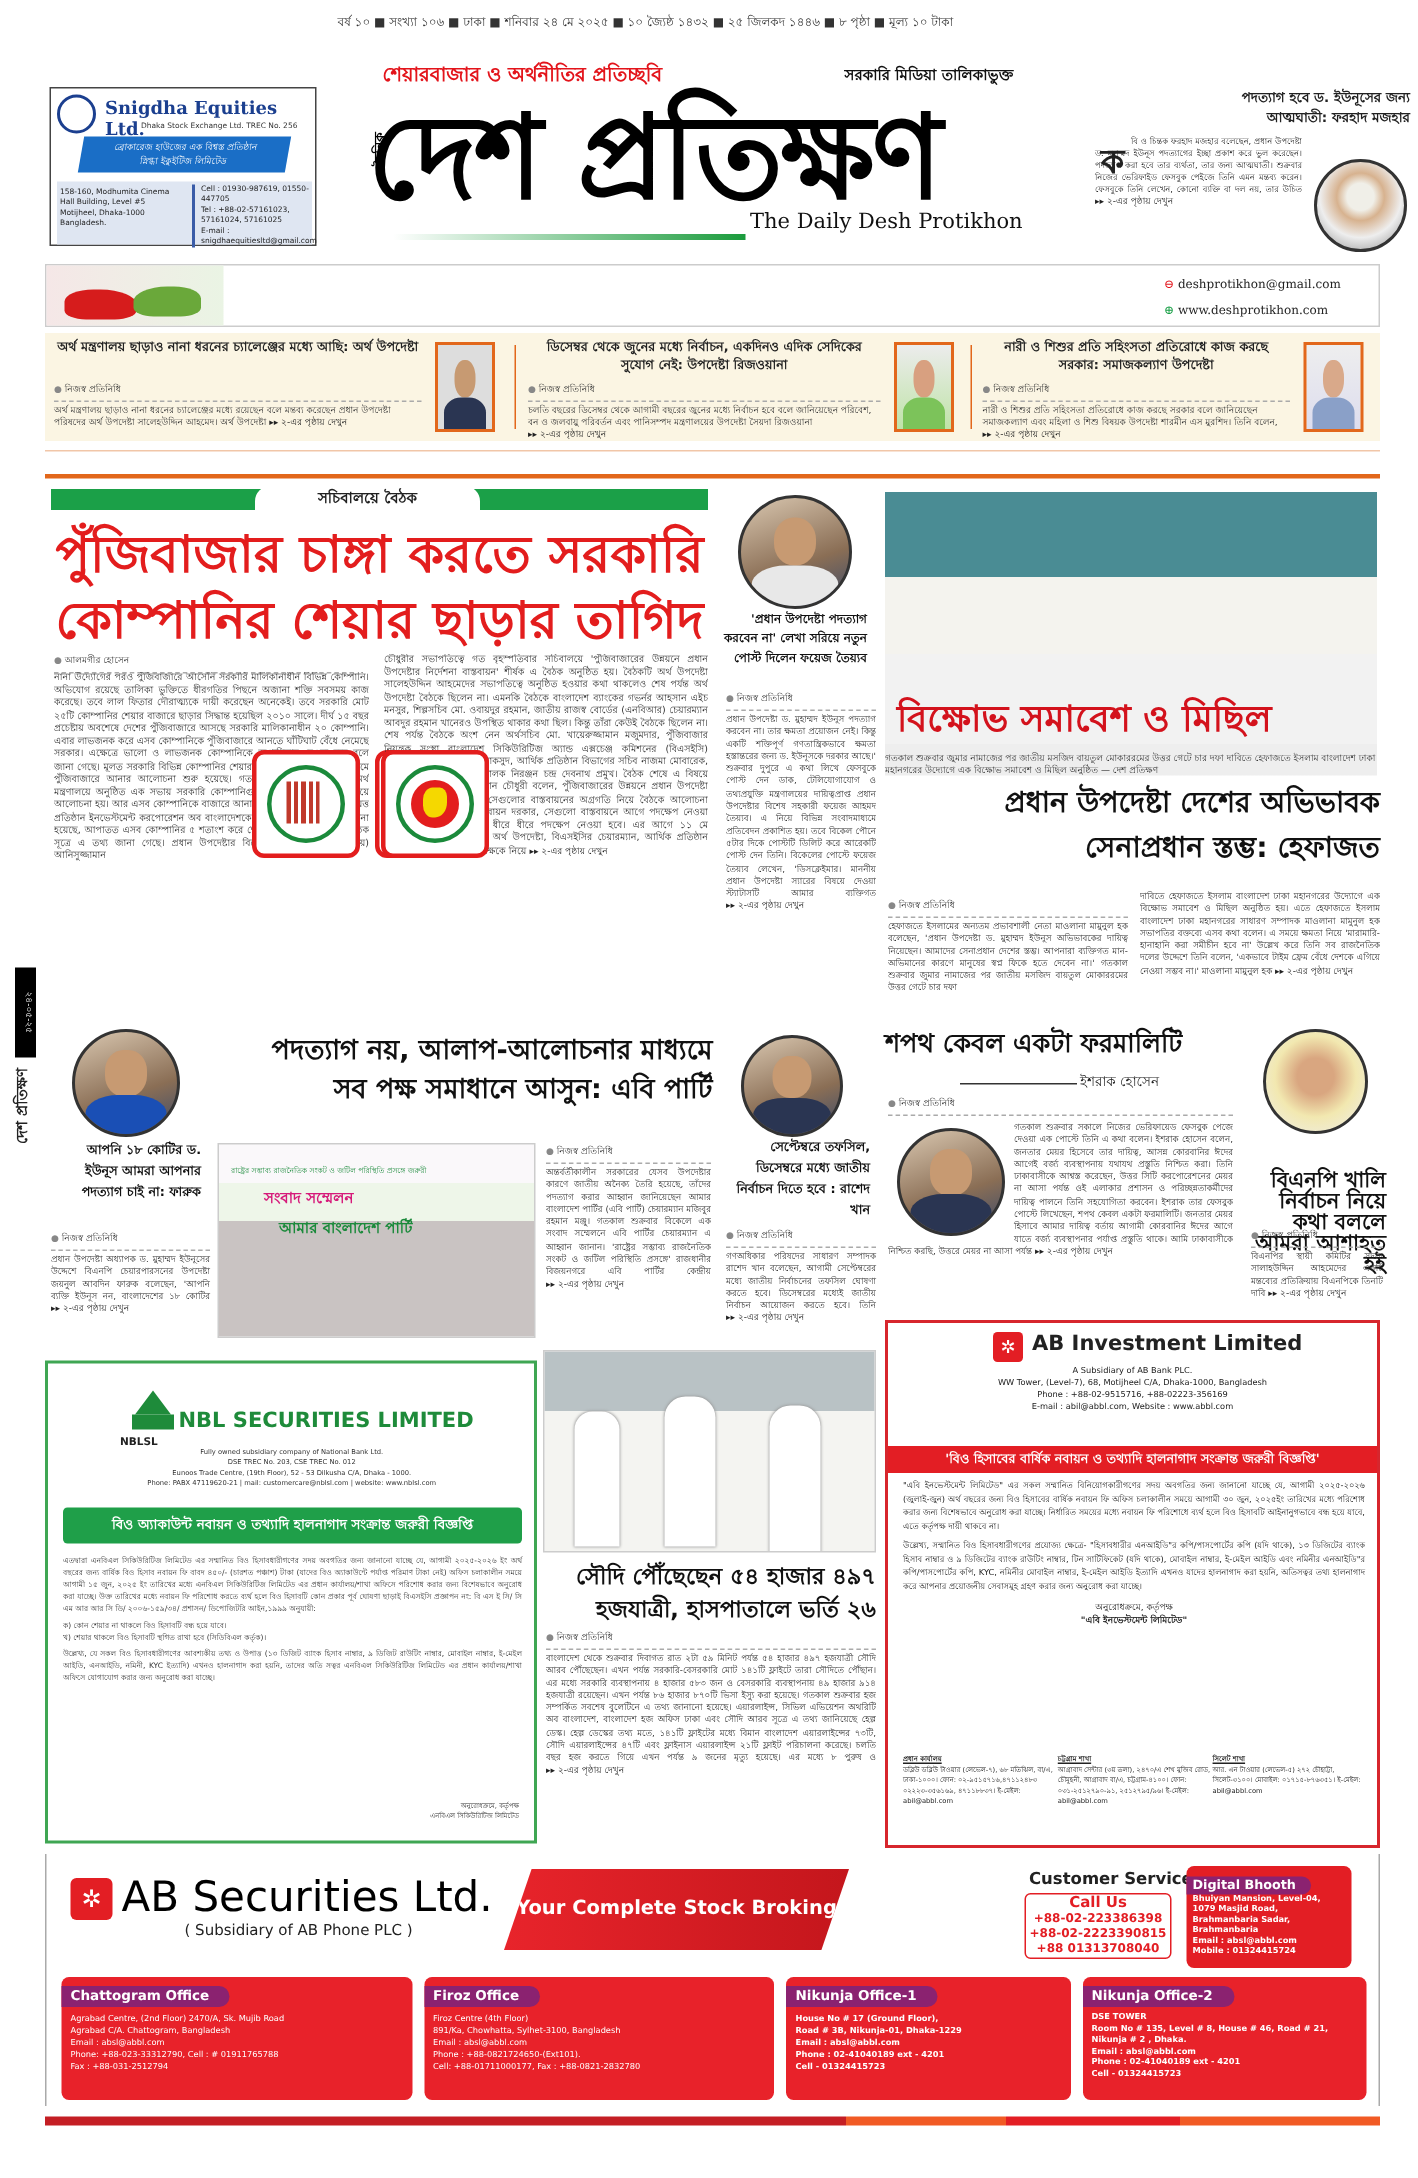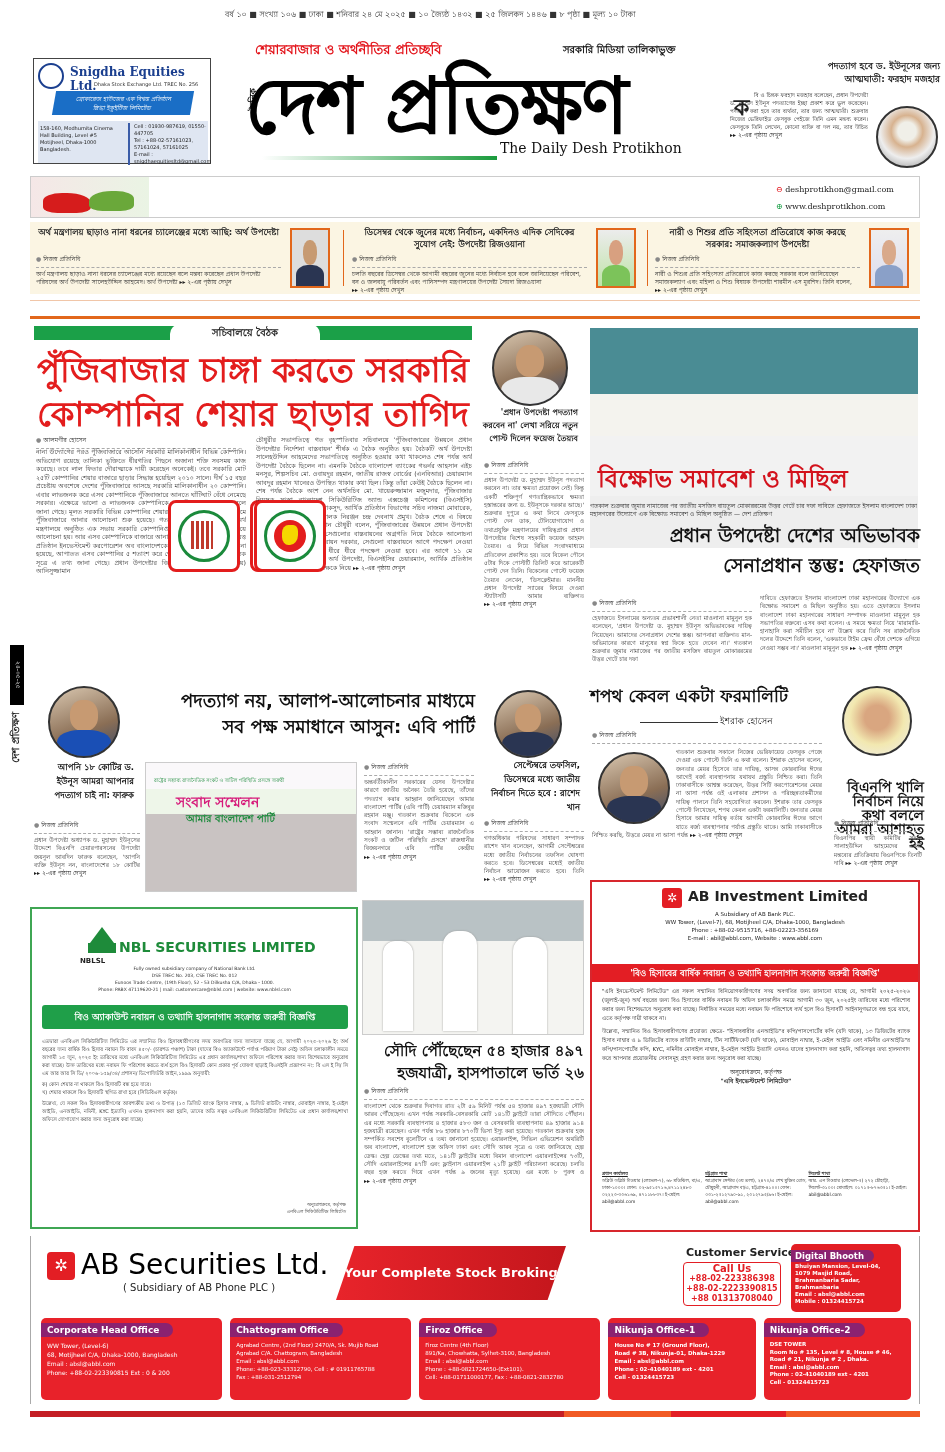--- a/index.html
+++ b/index.html
@@ -54,31 +54,31 @@
 #lead-top{left:34px;top:326px;width:438px;height:14px;background:#1ba048}
 #lead-kicker{left:170px;top:324px;width:150px;height:18px;background:#fff;border-radius:10px 10px 0 0;font-size:10px;font-weight:bold;text-align:center;line-height:18px}
 #lead-hl{left:34px;top:348px;width:438px;font-size:34px;line-height:44px;color:#e31d1d;font-weight:bold;text-align:center}
 #lead-byline{left:36px;top:435px;width:200px}
 .logoBox{position:absolute;width:72px;height:72px;border:3px solid #e31d1d;border-radius:8px;background:#fff}
 .logoBox .c{position:absolute;left:7px;top:7px;width:52px;height:52px;border-radius:50%;border:3px solid #1b8a3b}
 .logoBox .d{position:absolute;left:17px;top:17px;width:32px;height:32px;border-radius:50%;background:#e31d1d}
 
 #fayez-pic{left:492px;top:330px;width:76px;height:76px}
 #fayez-hl{left:482px;top:406px;width:96px;font-size:8px;line-height:13px}
-#hefazot-photo{left:590px;top:328px;width:328px;height:220px;background:linear-gradient(180deg,#4a8c94 0 30%,#f4f3ee 30% 62%,#fff 62% 70%,#eee 70%);overflow:hidden}
+#hefazot-photo{left:590px;top:328px;width:328px;height:189px;background:linear-gradient(180deg,#4a8c94 0 30%,#f4f3ee 30% 62%,#fff 62% 70%,#eee 70%);overflow:hidden}
 #hefazot-photo .banner{position:absolute;left:0;top:108px;width:100%;height:60px;background:#f2f2f2}
 #hefazot-photo .big{position:absolute;left:8px;top:132px;font-size:24px;font-weight:bold;color:#d3121c;white-space:nowrap}
 #cap{left:590px;top:502px;width:330px;font-size:6px;line-height:8px;color:#333}
 #hef-hl{left:590px;top:520px;width:330px;font-size:19px;line-height:30px}
 
 #abparty-hl{left:140px;top:688px;width:335px;font-size:18px;line-height:26px}
 #farooq-pic{left:48px;top:686px;width:72px;height:72px}
 #farooq-hl{left:38px;top:760px;width:96px;font-size:8.5px;line-height:14px}
 #press-photo{left:145px;top:762px;width:212px;height:130px;background:linear-gradient(180deg,#faf8fa 0 20%,#eef6e9 20% 40%,#c9c3c2 40%);border:1px solid #ccc;overflow:hidden}
-#press-photo .t{position:absolute;left:30px;top:28px;font-size:14px;font-weight:bold;color:#d61a7a;white-space:nowrap}
+#press-photo .t{position:absolute;left:30px;top:28px;font-size:10px;font-weight:bold;color:#d61a7a;white-space:nowrap}
 #rashed-pic{left:494px;top:690px;width:68px;height:68px}
 #rashed-hl{left:484px;top:758px;width:96px;font-size:8.5px;line-height:14px}
 #ishraq-hl{left:590px;top:684px;width:240px;font-size:17px;line-height:24px;text-align:left}
 #ishraq-sub{left:720px;top:714px;font-size:9px;white-space:nowrap}
 #ishraq-line{left:640px;top:722px;width:78px;height:1px;background:#333}
 #ishraq-pic{left:598px;top:752px;width:72px;height:72px}
 #mahdi-pic{left:842px;top:686px;width:70px;height:70px}
 #mahdi-hl{left:832px;top:780px;width:92px;font-size:14px;line-height:14px}
 
 #nbl{left:30px;top:907px;width:328px;height:322px;border:2px solid #3fa653;background:#fff}
@@ -385,29 +385,20 @@
   <div class="db">
     <div class="t">Digital Bhooth</div>
     <div class="b">Bhuiyan Mansion, Level-04,</div>
     <div class="b">1079 Masjid Road, Brahmanbaria Sadar,</div>
     <div class="b">Brahmanbaria</div>
     <div class="b">Email : absl@abbl.com</div>
     <div class="b">Mobile : 01324415724</div>
   </div>
   <div class="offices">
     <div class="off">
-      <div class="t">Corporate Head Office</div>
-      <div class="b">
-        <div>WW Tower, (Level-6)</div>
-        <div>68, Motijheel C/A, Dhaka-1000, Bangladesh</div>
-        <div>Email : absl@abbl.com</div>
-        <div>Phone: +88-02-223390815 Ext : 0 &amp; 200</div>
-      </div>
-    </div>
-    <div class="off">
       <div class="t">Chattogram Office</div>
       <div class="b" style="font-size:5.5px;line-height:8px">
         <div>Agrabad Centre, (2nd Floor) 2470/A, Sk. Mujib Road</div>
         <div>Agrabad C/A. Chattogram, Bangladesh</div>
         <div>Email : absl@abbl.com</div>
         <div>Phone: +88-023-33312790, Cell : # 01911765788</div>
         <div>Fax : +88-031-2512794</div>
       </div>
     </div>
     <div class="off">

